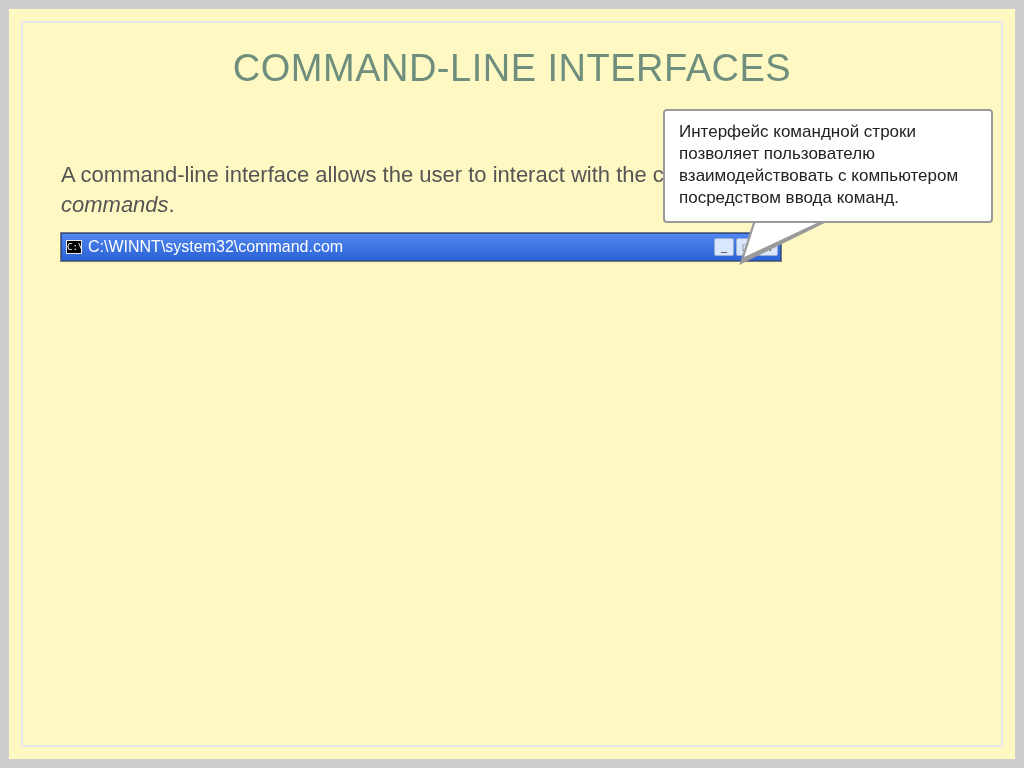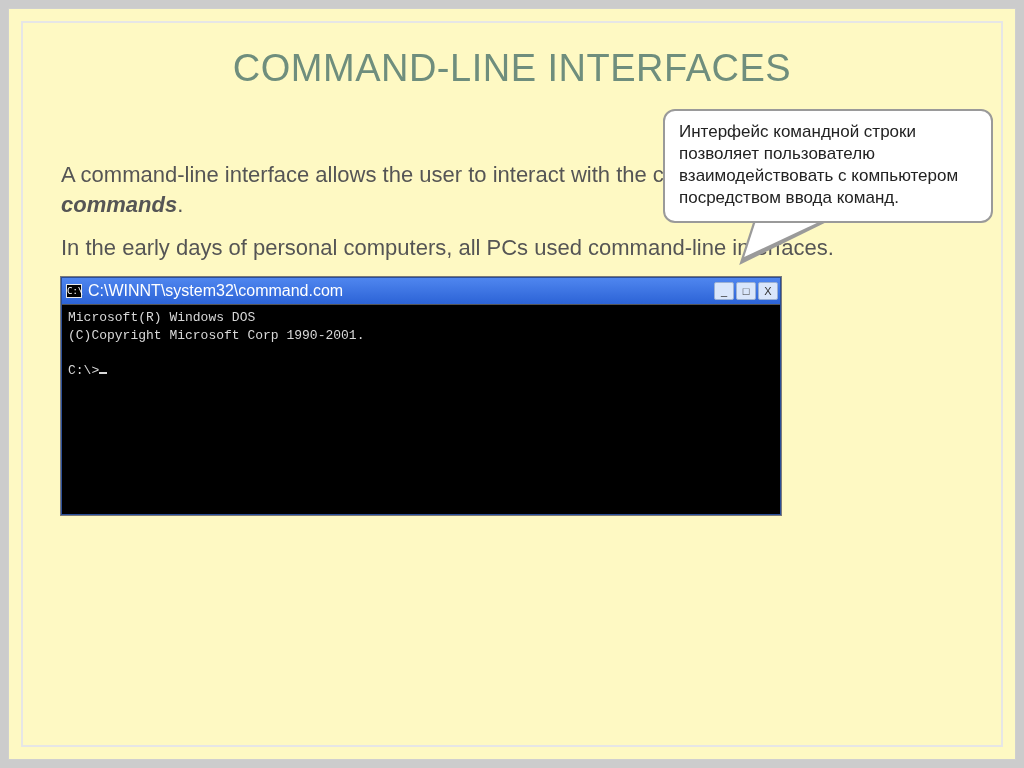--- a/index.html
+++ b/index.html
@@ -41,32 +41,32 @@
     margin-top: 70px;
   }
   .para {
     font-size: 22px;
     font-weight: 300;
     color: #555555;
     line-height: 1.35;
     margin-bottom: 14px;
     font-family: "Segoe UI Light", "Segoe UI", Arial, sans-serif;
   }
-  .italic { font-style: italic; font-weight: bold; }
+  .italic { font-style: italic; }
   .bold { font-weight: 600; color:#3d3d3d; }
 
   
   .callout {
     position: absolute;
     top: 100px;
     right: 22px;
     width: 330px;
     background: #ffffff;
     border: 2px solid #9a9a9a;
-    border-radius: 12px;
+    border-radius: 4px;
     padding: 10px 14px 12px 14px;
     font-size: 17px;
     line-height: 1.3;
     color: #222;
     z-index: 5;
   }
   .callout-tail {
     position: absolute;
     top: 208px;
     right: 268px;
@@ -170,38 +170,33 @@
 
 <div class="slide">
   <div class="inner-frame">
 
     <div class="title">COMMAND-LINE INTERFACES</div>
 
     <div class="body-text">
       <p class="para">
         <span>A command-line interface allows the user to interact with the computer by typing in </span><span class="italic">commands</span><span>.</span>
       </p>
-      <p class="para">In the early days of personal computers, all PCs used command-line interfaces.</p>
 
       <div class="dos-window">
         <div class="dos-titlebar">
           <div class="dos-title-left">
             <div class="dos-appicon">C:\</div>
             <div class="dos-title-text">C:\WINNT\system32\command.com</div>
           </div>
           <div class="dos-controls">
             <div class="win-btn">_</div>
             <div class="win-btn">□</div>
             <div class="win-btn">X</div>
           </div>
         </div>
-        <div class="dos-body"><span>Microsoft(R) Windows DOS</span>
-<span>(C)Copyright Microsoft Corp 1990-2001.</span>
-
-<span>C:\&gt;</span><span class="cursor"></span></div>
       </div>
 
     </div>
 
   </div>
 
   <div class="callout">Интерфейс командной строки позволяет пользователю взаимодействовать с компьютером посредством ввода команд.</div>
   <div class="callout-tail"></div>
 </div>
 

